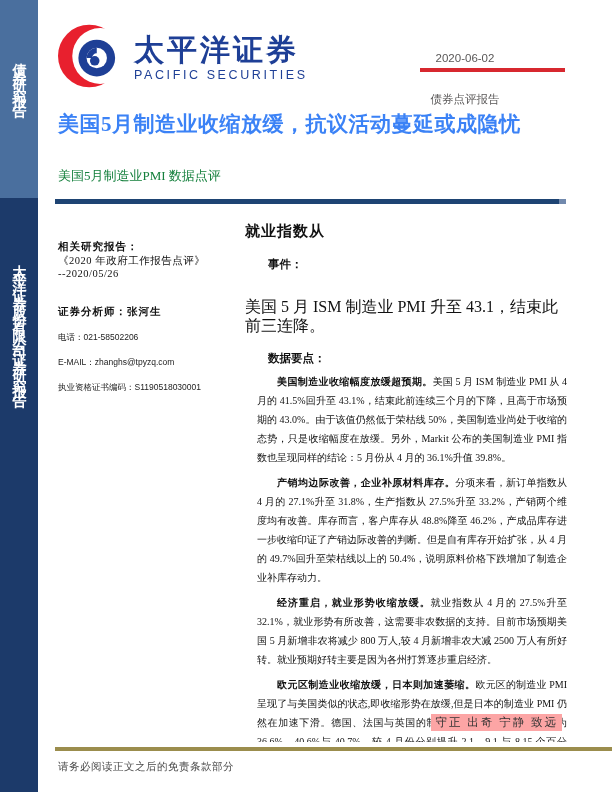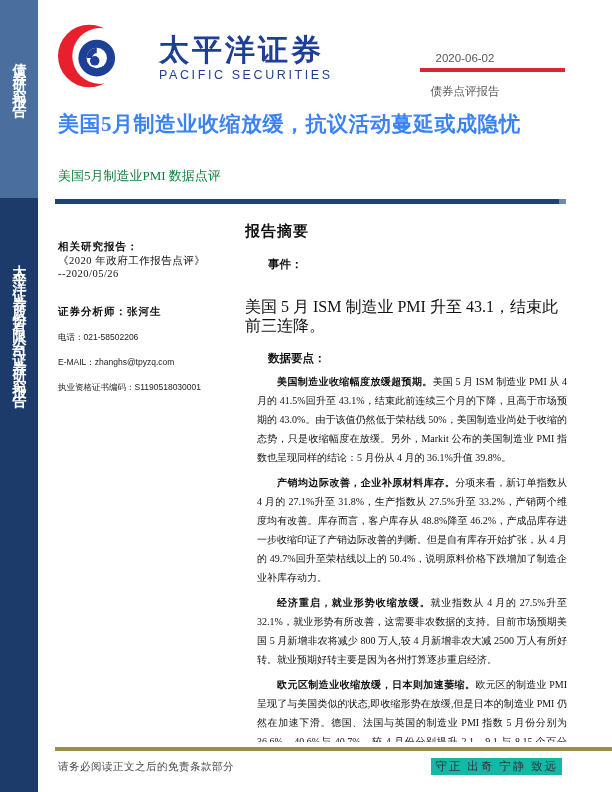--- a/index.html
+++ b/index.html
@@ -17,28 +17,28 @@
     position:absolute;left:0;top:198px;width:38px;height:594px;background:#1c3a6a;
     display:flex;justify-content:center;
   }
   .vtext{
     writing-mode:vertical-rl;text-orientation:upright;
     color:#ffffff;font-size:14px;letter-spacing:8px;font-weight:bold;
   }
   .sidebar-top .vtext{margin-top:52px;}
   .sidebar-bottom .vtext{margin-top:56px;}
   
-  .logo{position:absolute;left:58px;top:22px;display:flex;align-items:center;gap:25px;}
+  .logo{position:absolute;left:58px;top:22px;display:flex;align-items:center;}
   .logo-text{margin-left:8px;}
   .logo-cn{font-size:30px;font-weight:bold;color:#1e3f96;letter-spacing:3px;line-height:32px;font-family:"Liberation Sans","DejaVu Sans",sans-serif;}
   .logo-en{font-size:12.5px;color:#1e3f96;letter-spacing:2.6px;font-family:"Liberation Sans","DejaVu Sans",sans-serif;margin-top:2px;}
   .date-block{position:absolute;right:47px;top:52px;width:200px;text-align:center;}
   .date-text{font-size:11.5px;color:#595757;font-family:"Liberation Sans","DejaVu Sans",sans-serif;}
   .red-line{margin-top:4px;margin-left:55px;height:3.5px;background:#d7282f;}
-  .report-type{margin-top:12px;font-size:11.5px;color:#595757;font-family:"Liberation Sans","DejaVu Sans",sans-serif;}
+  .report-type{margin-top:20px;font-size:11.5px;color:#595757;font-family:"Liberation Sans","DejaVu Sans",sans-serif;}
   
   .doc-title{position:absolute;left:58px;top:110px;width:512px;font-size:21px;font-weight:bold;color:#3b82f6;letter-spacing:0.5px;}
   .doc-subtitle{position:absolute;left:58px;top:167px;width:480px;font-size:13px;color:#15803d;}
   .navy-rule{position:absolute;left:55px;top:199px;width:504px;height:4.5px;background:#1e4473;}
   .navy-rule-cap{position:absolute;left:559px;top:199px;width:7px;height:4.5px;background:#7189ad;}
   
   .left-col{position:absolute;left:58px;top:240px;width:170px;color:#111;}
   .lc-heading{font-size:10.5px;font-weight:bold;letter-spacing:1px;}
   .lc-item{font-size:10.5px;letter-spacing:0.5px;}
   .lc-analyst{font-size:10.5px;font-weight:bold;margin-top:26px;letter-spacing:1px;}
@@ -46,21 +46,21 @@
   
   .right-col{position:absolute;left:245px;top:222px;width:322px;height:520px;overflow:hidden;color:#111;}
   .summary-heading{font-size:15px;font-weight:bold;letter-spacing:1px;}
   .sec-heading{font-size:11.5px;font-weight:bold;text-indent:2em;margin:16px 0 0 0;}
   .event-text{font-size:16px;line-height:19px;margin:25px 0 0 0;}
   .para{font-size:10px;line-height:19px;text-align:justify;text-indent:2em;margin:6px 0 0 12px;}
   .para b{letter-spacing:0.3px;}
   
   .footer-rule{position:absolute;left:55px;top:747px;width:557px;height:3.5px;background:#9b8d4d;}
   .footer-disclaimer{position:absolute;left:58px;top:760px;font-size:10.5px;color:#4a4a4a;letter-spacing:0.5px;}
-  .footer-motto{position:absolute;right:50px;top:758px;font-size:11.5px;color:#333;background:#14b8a6;padding:1px 4px;letter-spacing:2px;}
+  .footer-motto{position:absolute;right:50px;top:714px;font-size:11.5px;color:#333;background:#fca5a5;padding:1px 4px;letter-spacing:2px;}
 </style>
 </head>
 <body>
 
 <div class="page">
 
   <div class="sidebar-top">
     <div class="vtext">债券研究报告</div>
   </div>
   <div class="sidebar-bottom">
@@ -101,21 +101,21 @@
     <div class="lc-item">--2020/05/26</div>
     <div class="lc-analyst">
       <span>证券分析师：</span><span>张河生</span>
     </div>
     <div class="lc-contact">电话：021-58502206</div>
     <div class="lc-contact">E-MAIL：zhanghs@tpyzq.com</div>
     <div class="lc-contact">执业资格证书编码：S1190518030001</div>
   </div>
 
   <div class="right-col">
-    <div class="summary-heading">报告摘要</div>
+    <div class="summary-heading">就业指数从</div>
     <p class="sec-heading">事件：</p>
     <p class="event-text">美国 5 月 ISM 制造业 PMI 升至 43.1，结束此前三连降。</p>
     <p class="sec-heading">数据要点：</p>
     <div>
         <p class="para"><b>美国制造业收缩幅度放缓超预期。</b>美国 5 月 ISM 制造业 PMI 从 4 月的 41.5%回升至 43.1%，结束此前连续三个月的下降，且高于市场预期的 43.0%。由于该值仍然低于荣枯线 50%，美国制造业尚处于收缩的态势，只是收缩幅度在放缓。另外，Markit 公布的美国制造业 PMI 指数也呈现同样的结论：5 月份从 4 月的 36.1%升值 39.8%。</p>
         <p class="para"><b>产销均边际改善，企业补原材料库存。</b>分项来看，新订单指数从 4 月的 27.1%升至 31.8%，生产指数从 27.5%升至 33.2%，产销两个维度均有改善。库存而言，客户库存从 48.8%降至 46.2%，产成品库存进一步收缩印证了产销边际改善的判断。但是自有库存开始扩张，从 4 月的 49.7%回升至荣枯线以上的 50.4%，说明原料价格下跌增加了制造企业补库存动力。</p>
         <p class="para"><b>经济重启，就业形势收缩放缓。</b>就业指数从 4 月的 27.5%升至 32.1%，就业形势有所改善，这需要非农数据的支持。目前市场预期美国 5 月新增非农将减少 800 万人,较 4 月新增非农大减 2500 万人有所好转。就业预期好转主要是因为各州打算逐步重启经济。</p>
         <p class="para"><b>欧元区制造业收缩放缓，日本则加速萎缩。</b>欧元区的制造业 PMI 呈现了与美国类似的状态,即收缩形势在放缓,但是日本的制造业 PMI 仍然在加速下滑。德国、法国与英国的制造业 PMI 指数 5 月份分别为 36.6%、40.6%与 40.7%，较 4 月份分别提升 2.1、9.1 与 8.15 个百分点。日本制造业 PMI 指数则从 4 月份的 41.9%进一步下滑至 38.4%。</p>
       </div>
   </div>

